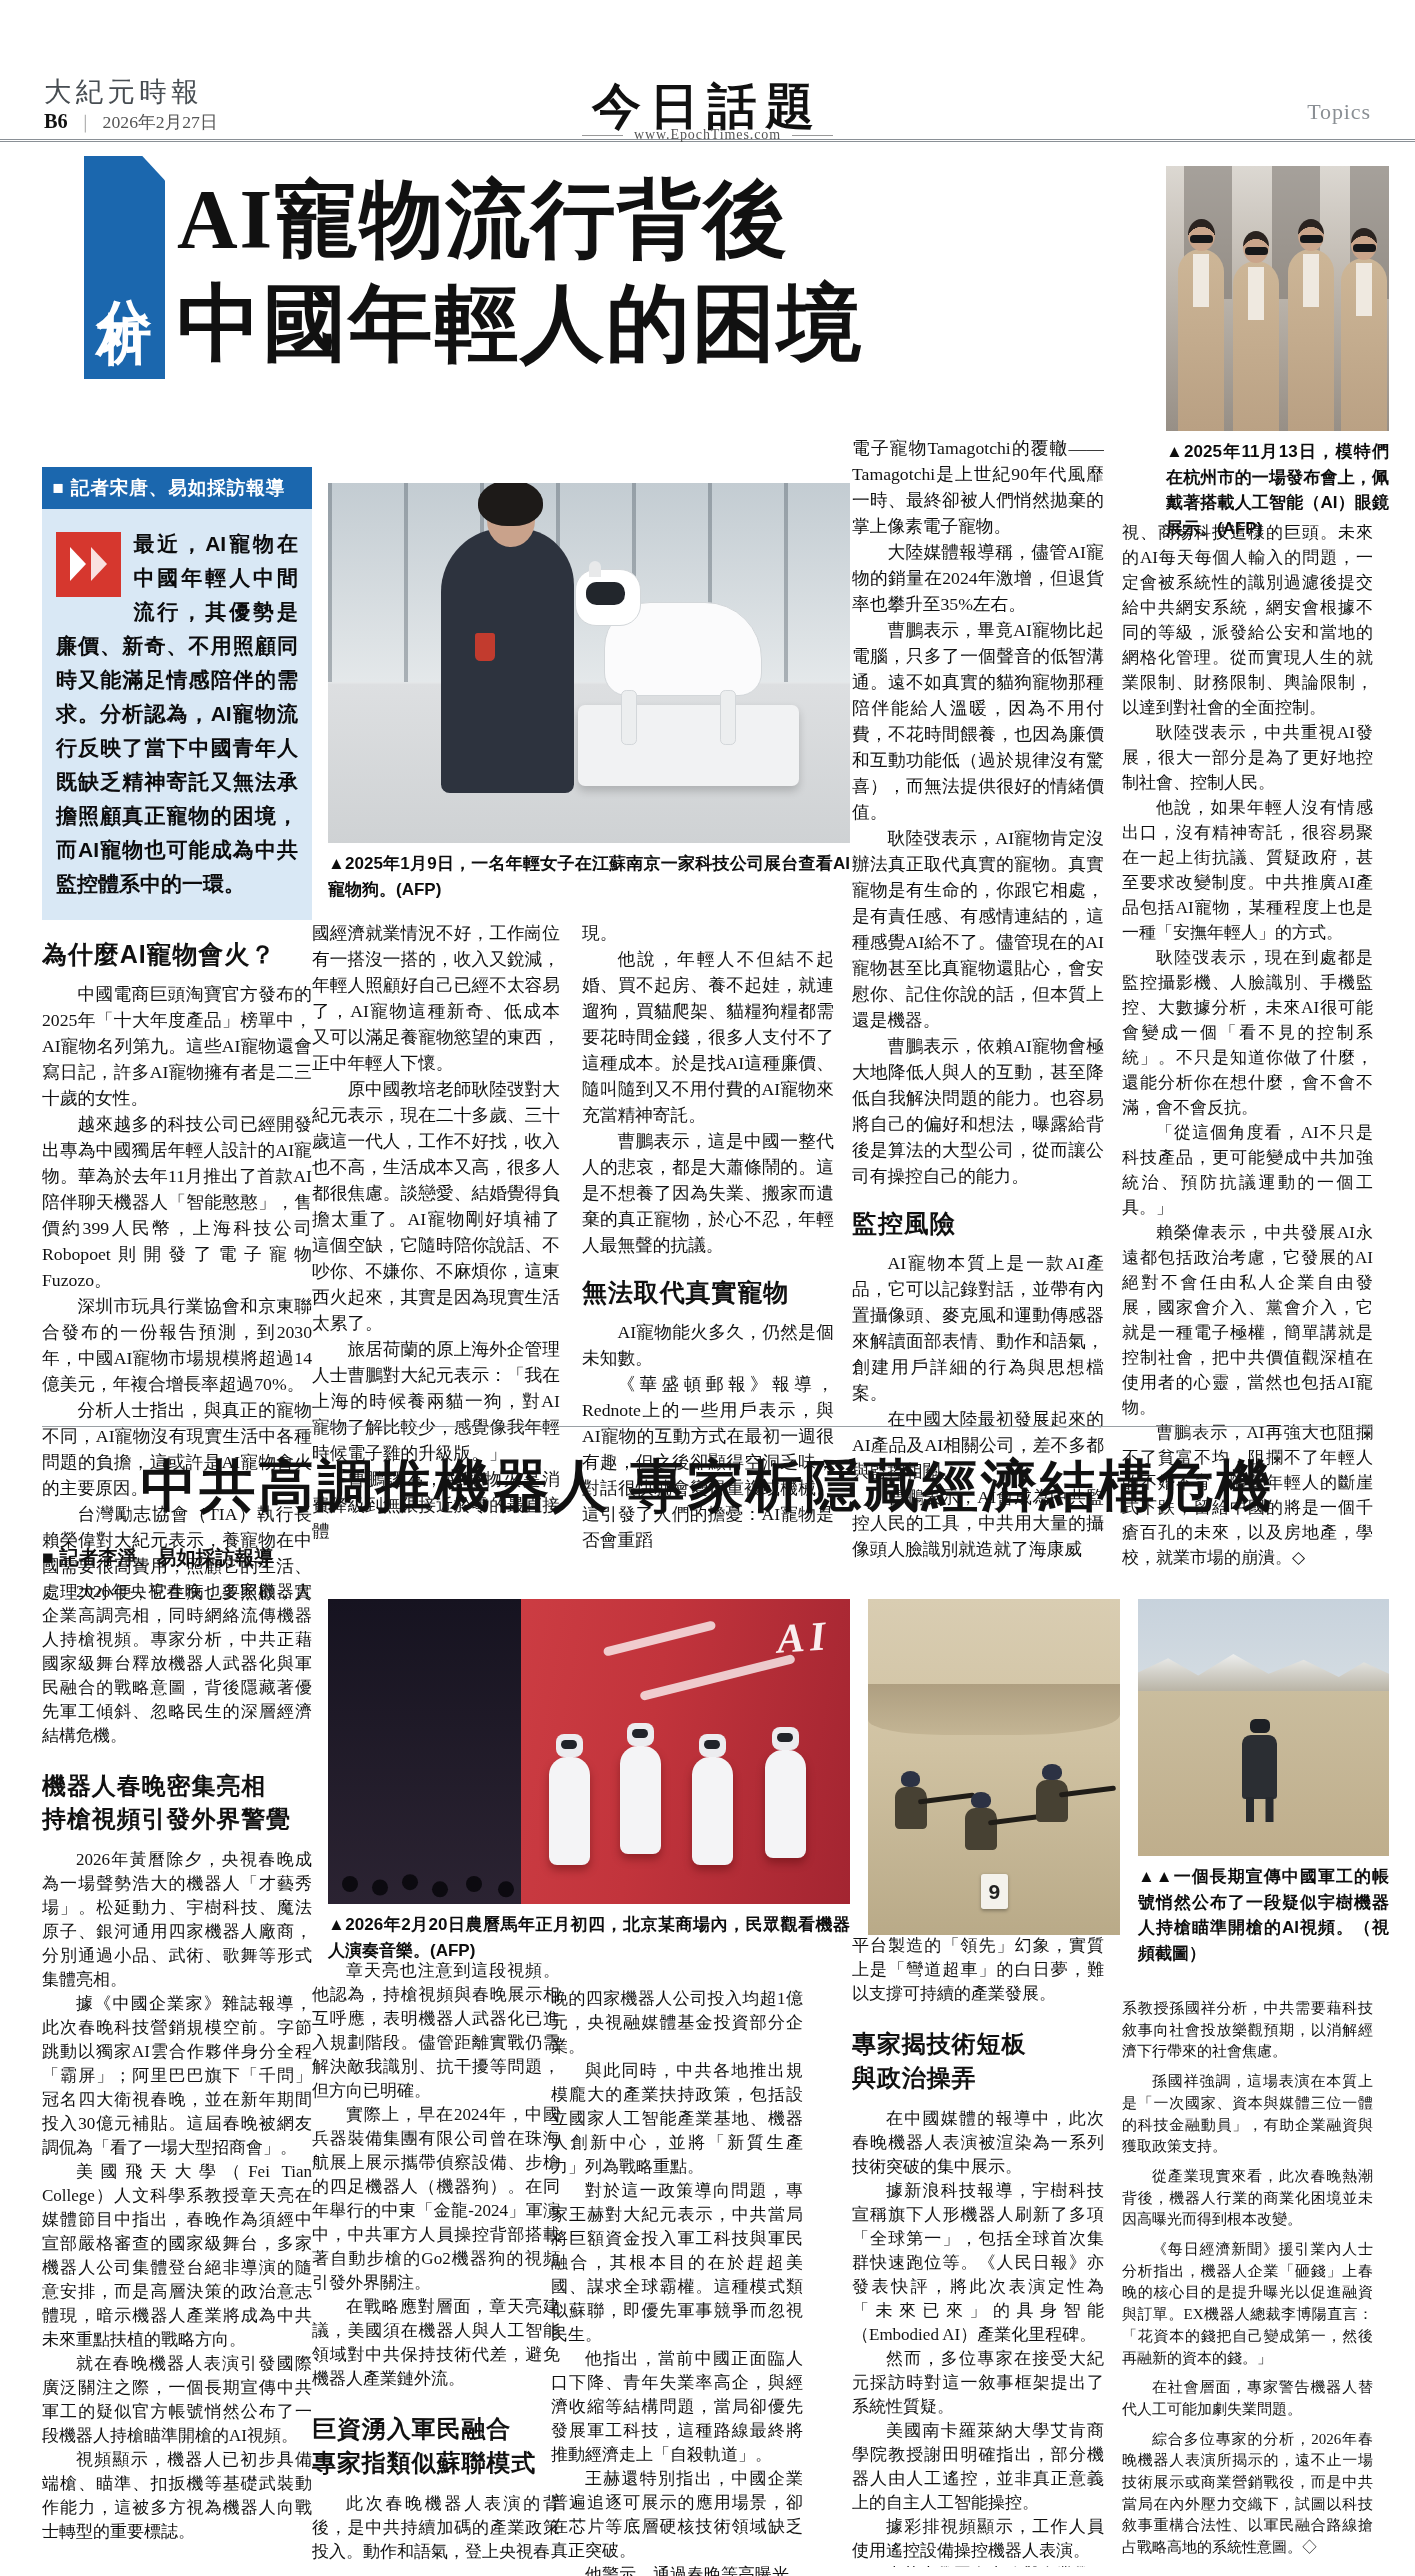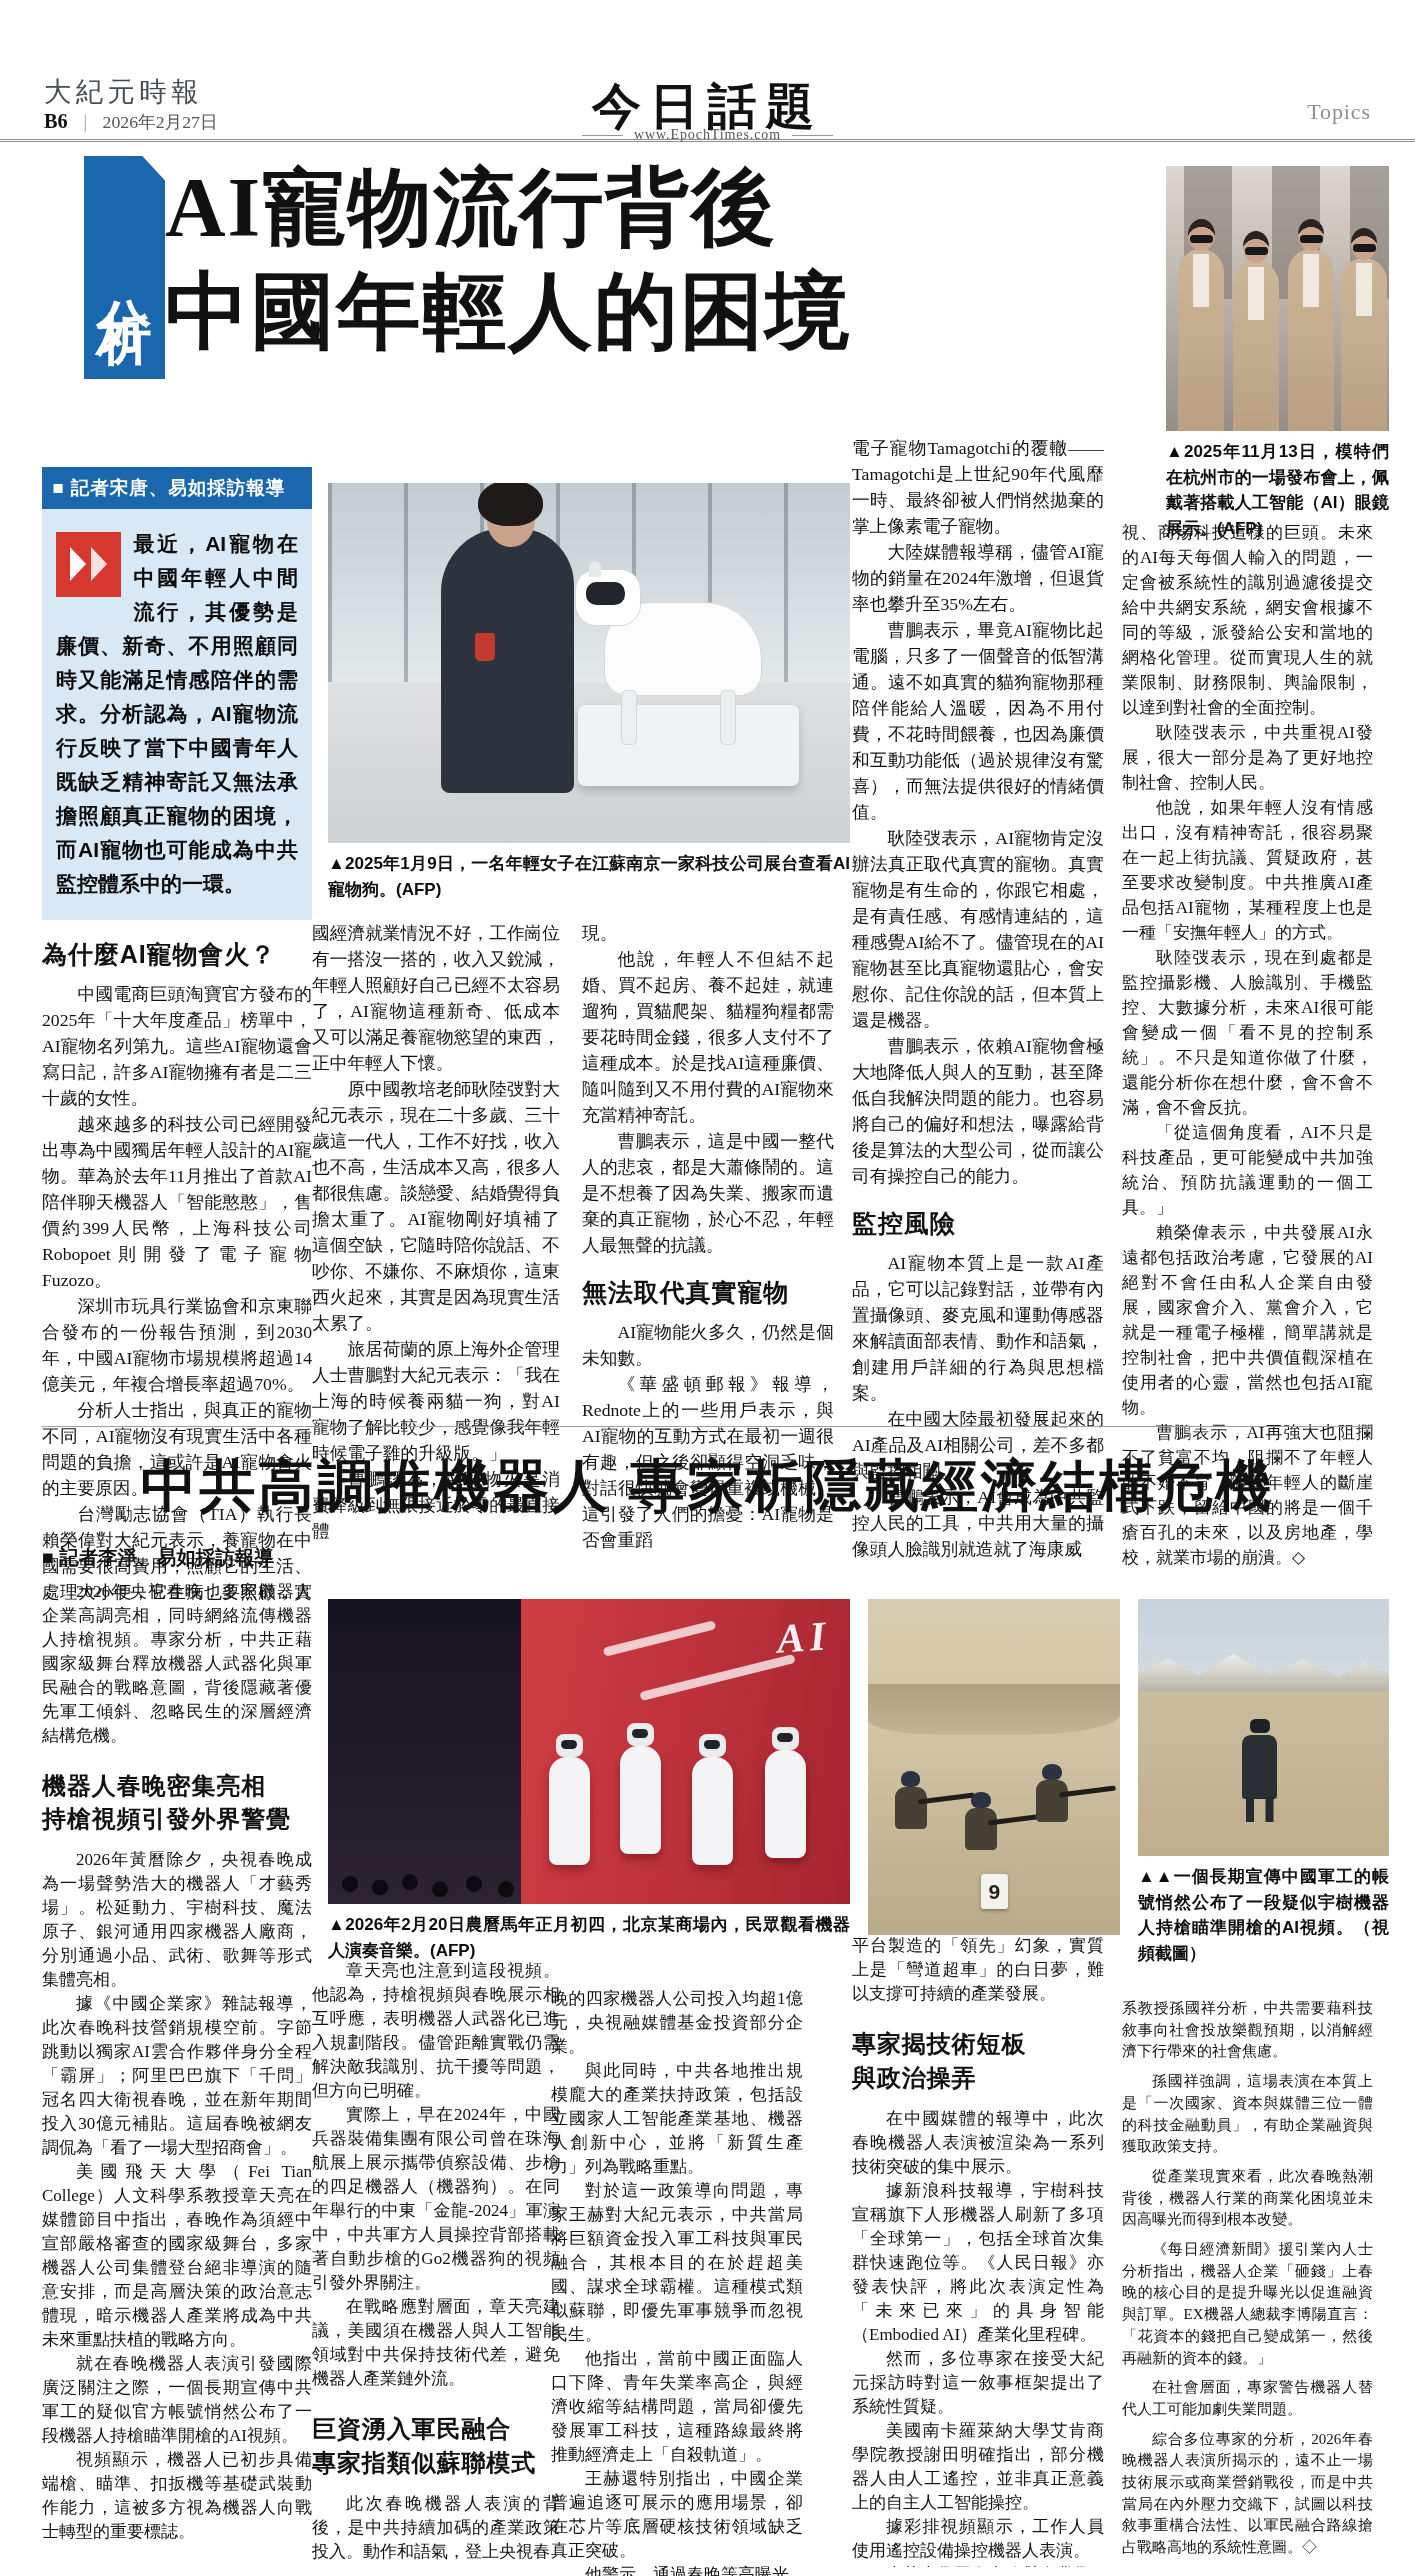--- a/index.html
+++ b/index.html
@@ -167,21 +167,21 @@
     <div class="weburl">www.EpochTimes.com</div>
     <div class="topics">Topics</div>
   </header>
 
   <section>
 
     <div class="a1-head">
       <div class="badge">
         <span>分析</span>
       </div>
-      <h1 class="a1-title" style="margin:0;">
+      <h1 class="a1-title" style="margin:12px;">
         <span>AI寵物流行背後</span>
         <span class="l2">中國年輕人的困境</span>
       </h1>
     </div>
 
     <figure style="left:1150px;top:150px;width:223px;">
       <div class="photo ph-models">
         <div class="door" style="left:17.7px;"></div>
         <div class="door" style="left:106px;"></div>
         <div class="door" style="left:184px;"></div>

